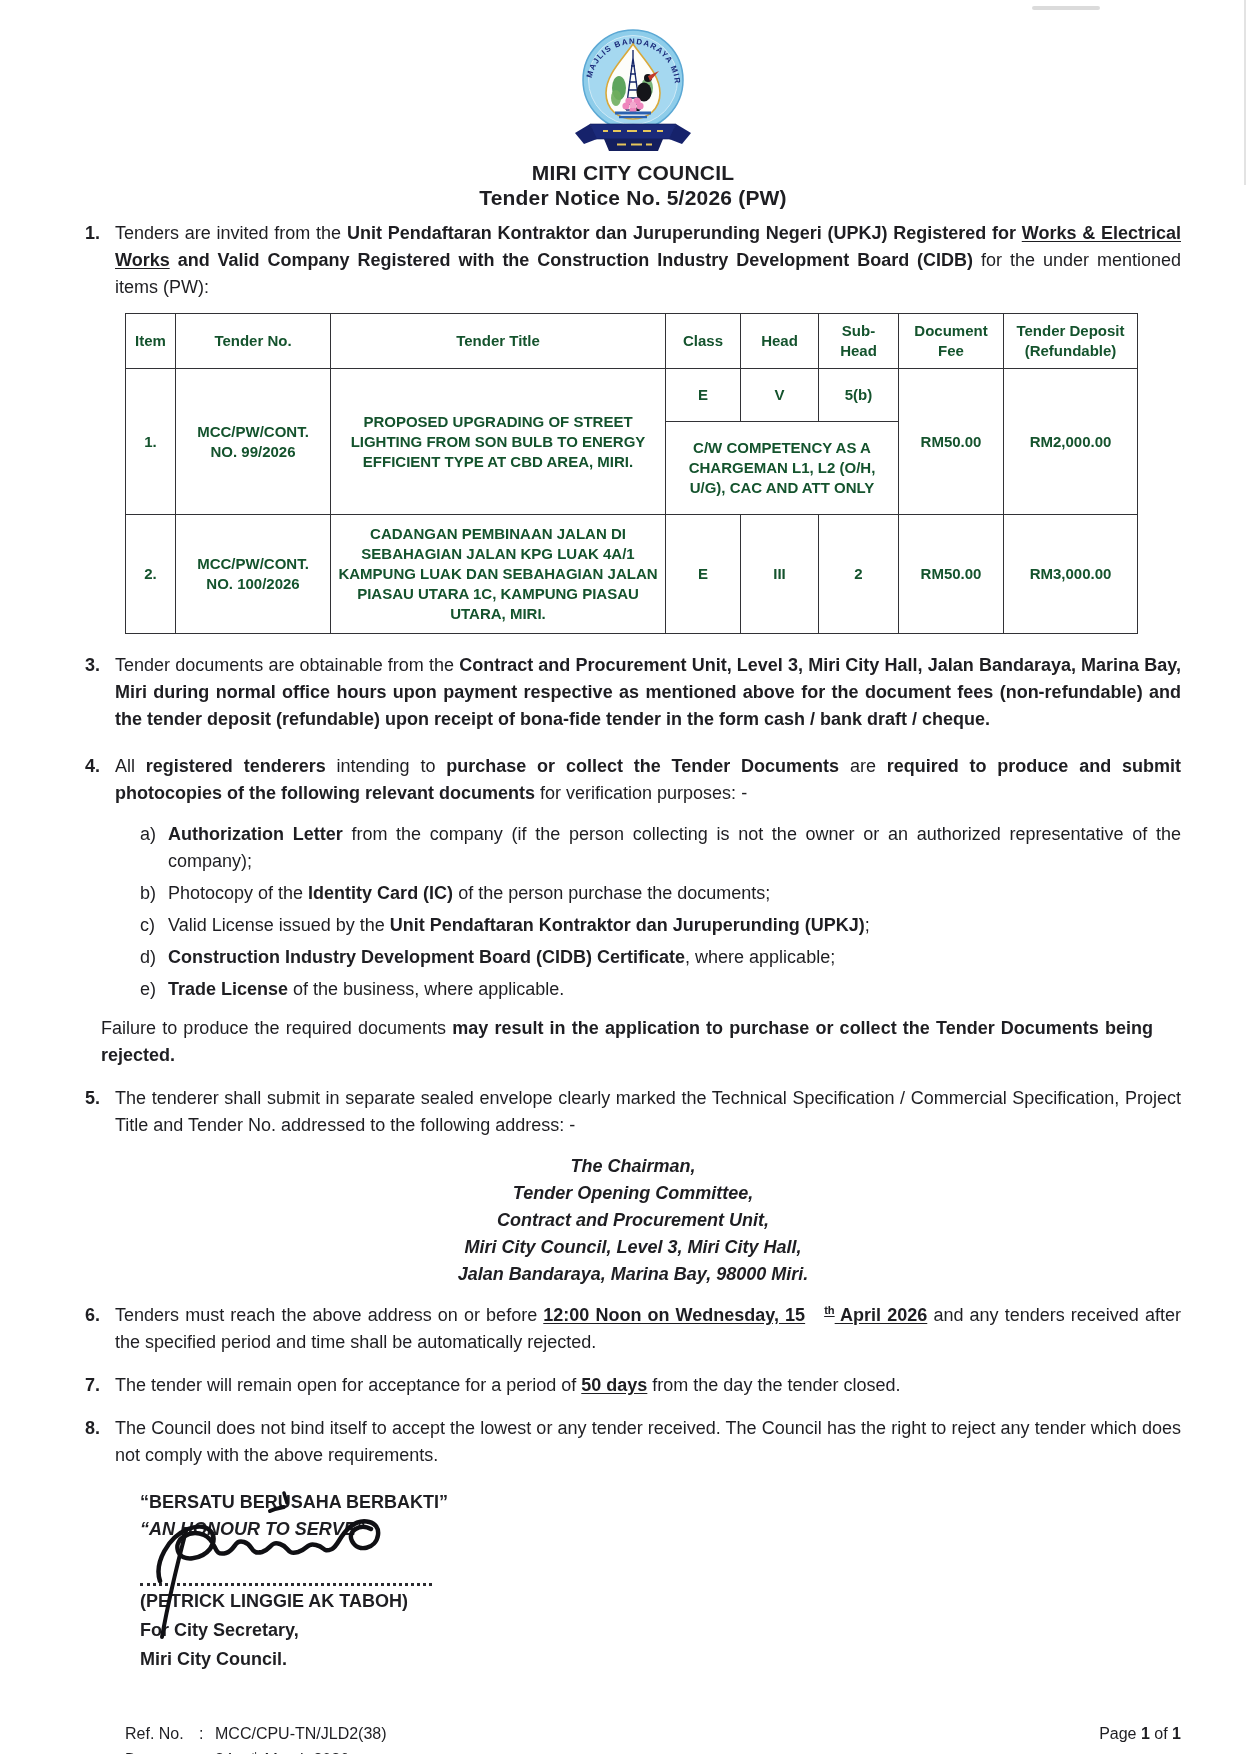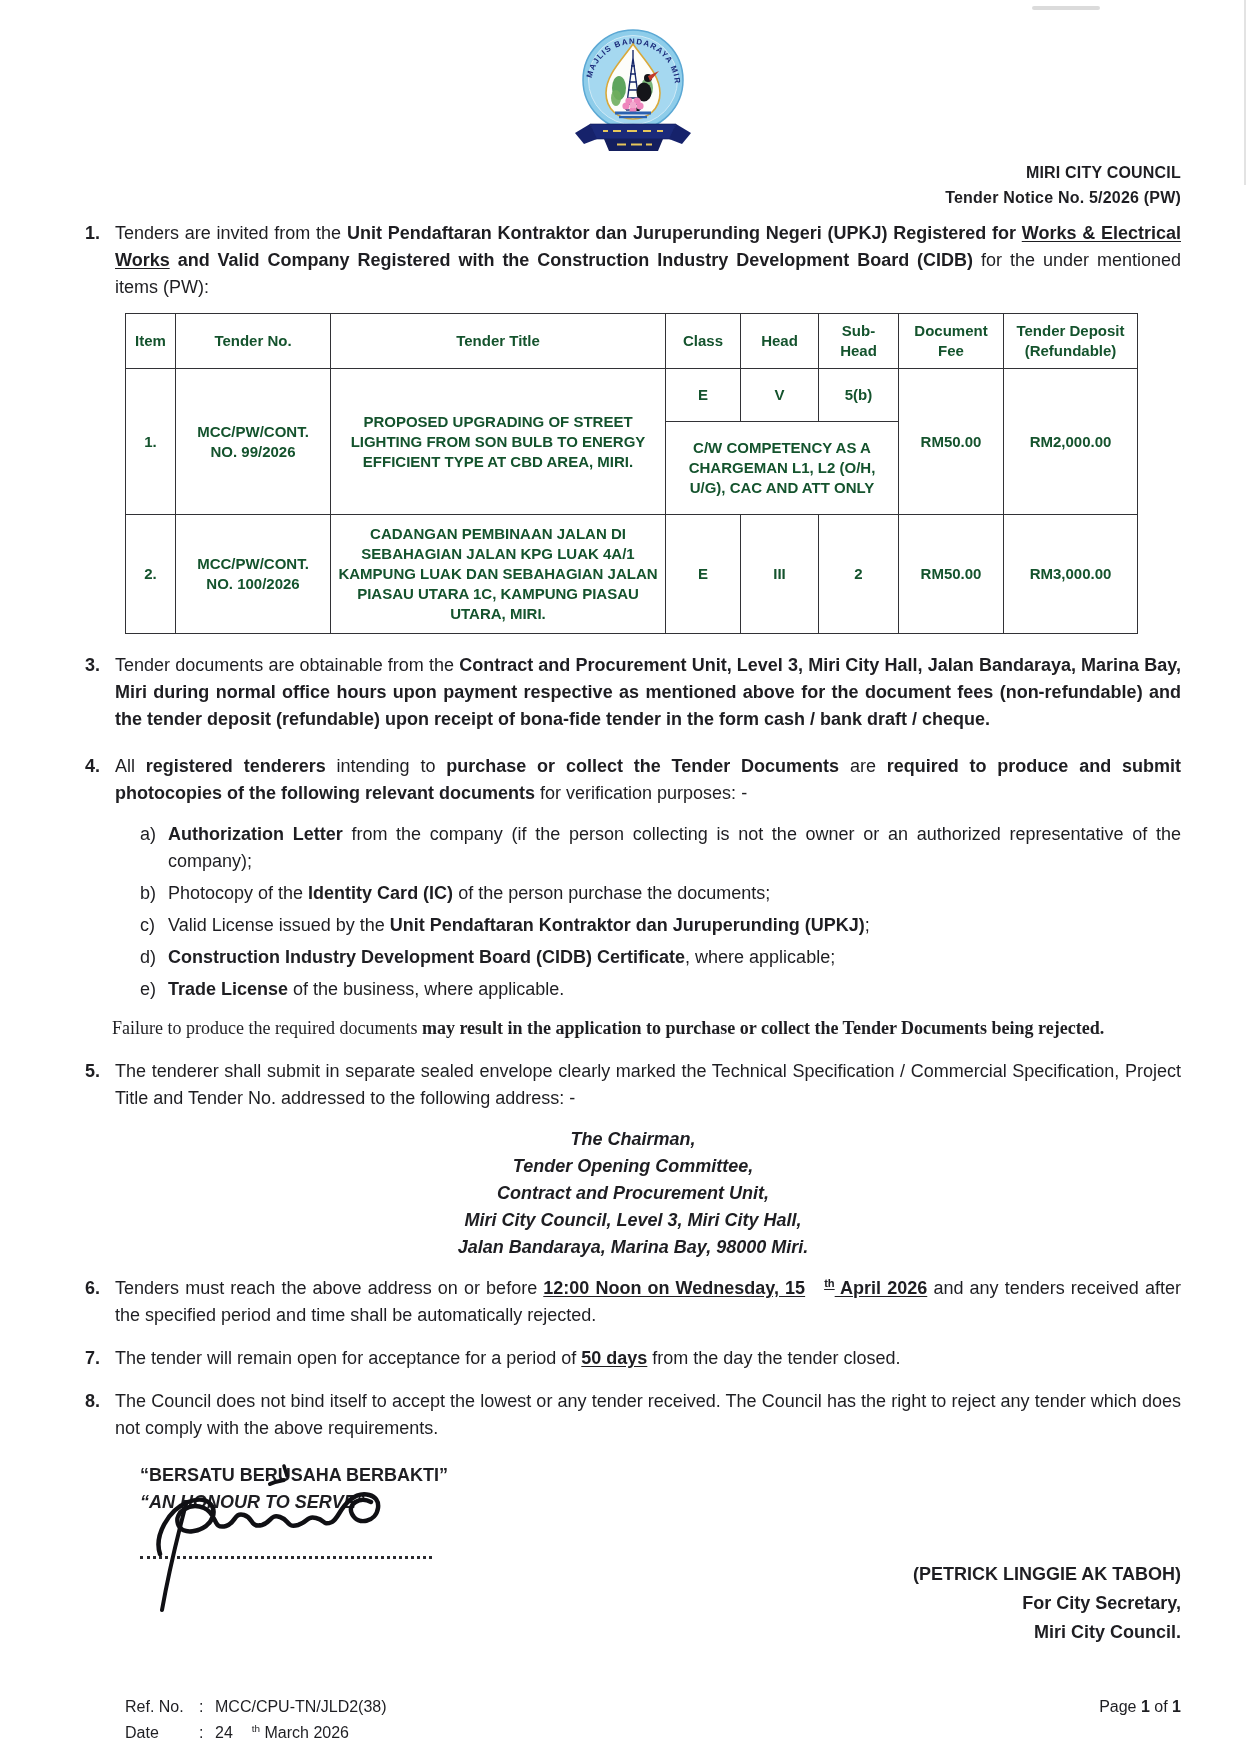--- a/index.html
+++ b/index.html
@@ -5,21 +5,21 @@
   html,body{margin:0;padding:0;background:#9a9a9a;}
   .page{
     width:1251px;height:1754px;background:#ffffff;position:relative;overflow:hidden;
     margin:0 auto;font-family:"Liberation Sans",sans-serif;color:#1e1e22;
     font-size:18px;line-height:27px;
   }
   .content{padding:0 70px 0 85px;}
   .scan-dash{position:absolute;left:1032px;top:6px;width:68px;height:4px;background:#c7c7c7;opacity:.65;border-radius:2px;}
   .scan-edge{position:absolute;right:5px;top:0;width:2px;height:185px;background:#e3e3e3;}
   .logo-wrap{margin-top:26px;text-align:center;}
-  .title{ text-align:right;font-weight:700;font-size:16px;line-height:25px;letter-spacing:.2px;}
+  .title{ text-align:center;font-weight:700;font-size:21px;line-height:25px;letter-spacing:.2px;}
   .b{font-weight:700;}
   .u{text-decoration:underline;text-underline-offset:2px;}
   .sup{vertical-align:super;font-size:0.62em;line-height:0;margin-left:19px;}
   .para{display:flex;}
   .para .num{flex:0 0 30px;font-weight:700;}
   .para .ptext{flex:1;text-align:justify;}
   .mt10{margin-top:10px;} .mt14{margin-top:14px;}
   .mt16{margin-top:16px;} .mt18{margin-top:18px;} .mt20{margin-top:20px;}
   
   .tbl-wrap{margin:12px 0 0 40px;}
@@ -28,28 +28,28 @@
   table.tender th{height:46px;}
   td.cell-title{text-align:justify;padding:6px 10px;margin-left:40px;}
   td.cell-tno{text-align:left;padding-left:10px;}
   tr.r1a td{height:44px;}
   tr.r1b td{height:84px;}
   tr.r2 td{height:110px;text-align:center;}
   
   .sub{display:flex;margin-left:55px;}
   .sub .letter{flex:0 0 28px;}
   .sub .stext{flex:1;text-align:justify;}
-  .failure{margin:12px 28px 0 27px;text-align:justify;font-family:Liberation Serif, serif;}
+  .failure{margin:12px 28px 0 16px;text-align:justify;}
   .address{margin-top:14px;text-align:center;font-weight:700;font-style:italic;}
   .motto{margin:20px 0 0 55px;font-weight:700;}
   .motto .l2{font-style:italic;}
   
   .sig{position:relative;margin:40px 0 0 55px;height:110px;}
   .sig .dotline{width:292px;border-top:3px dotted #2b2b2f;height:0;}
-  .sig .sname{font-weight:700;margin-top:2px;text-align:right;}
+  .sig .sname{font-weight:700;margin-top:2px;}
   .sig svg.scrawl{position:absolute;left:-16px;top:-98px;pointer-events:none;}
   .footer{display:flex;justify-content:space-between;margin-top:28px;font-size:16px;line-height:26px;}
   .fl-row .flabel{display:inline-block;width:74px;}
   .fl-row .fcolon{display:inline-block;width:16px;}
 </style>
 </head>
 <body>
 
 <div class="page">
   <div class="scan-dash"></div>

